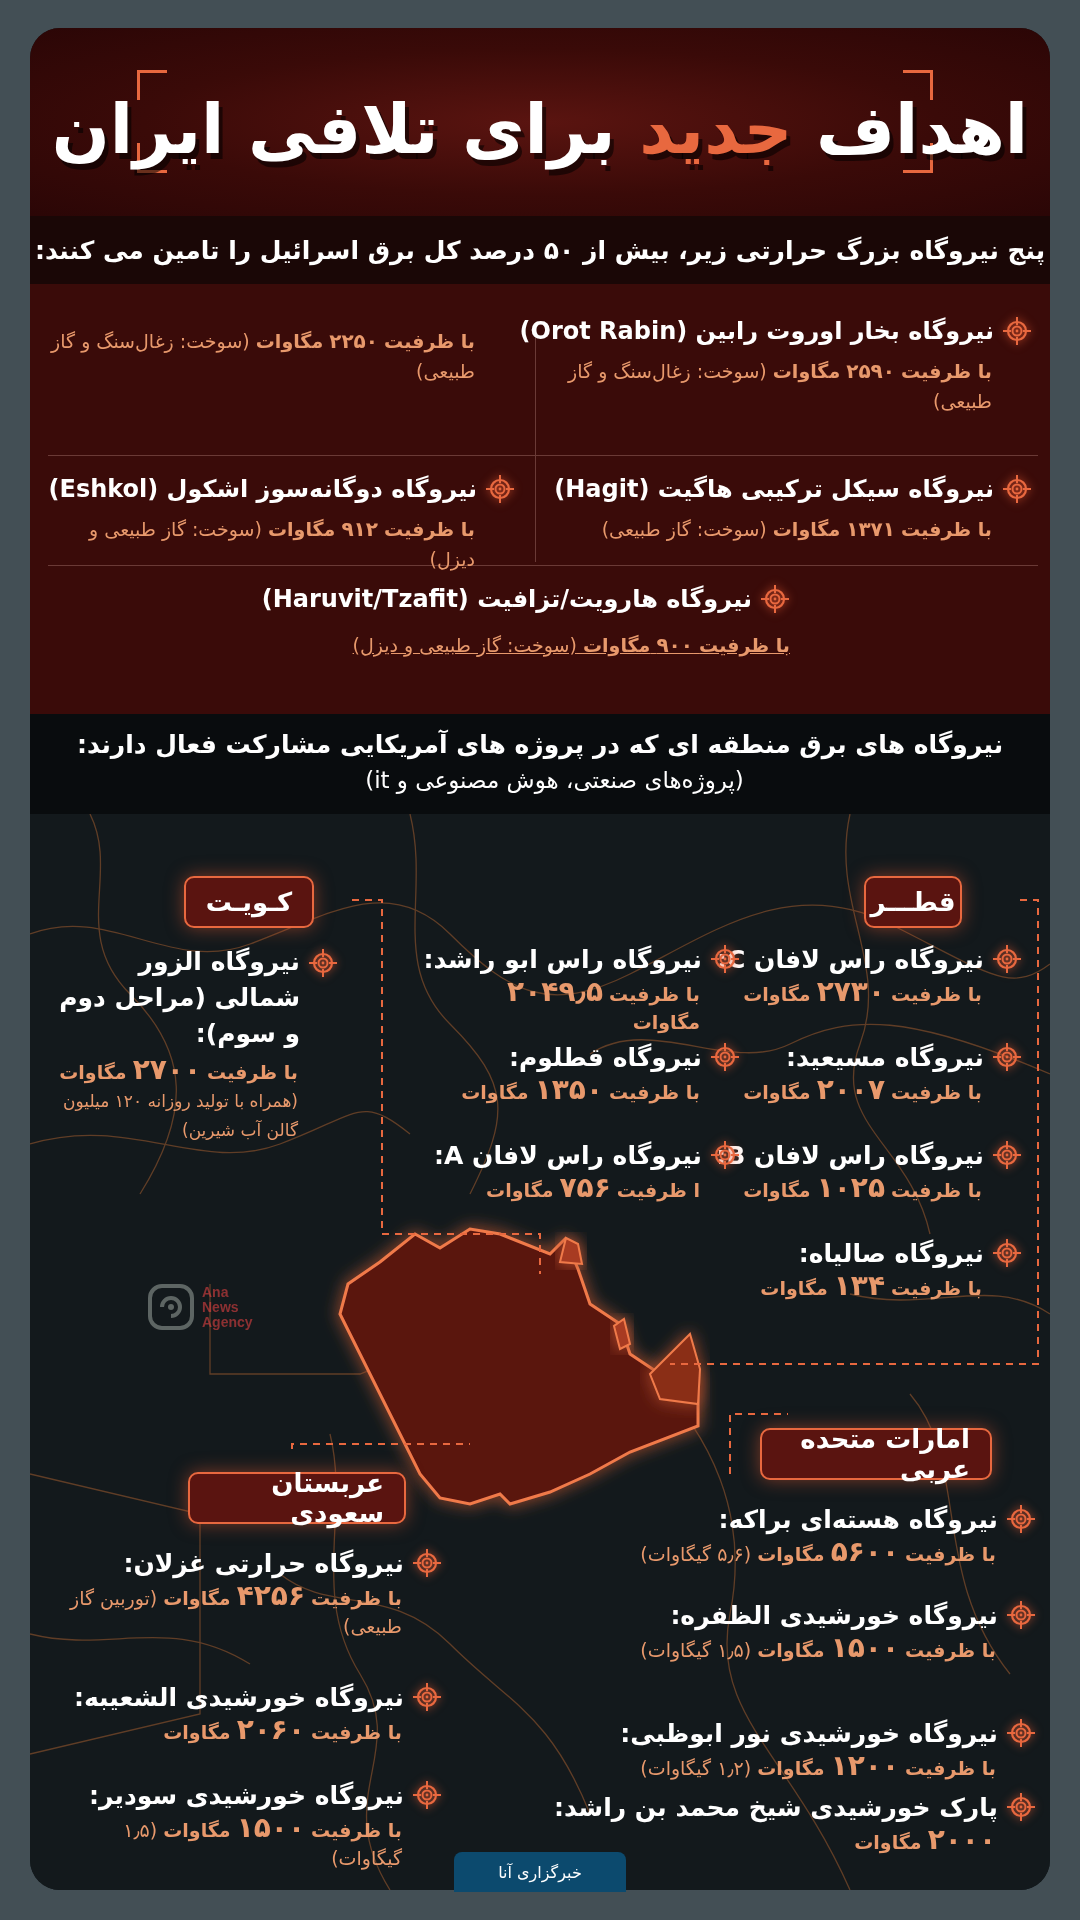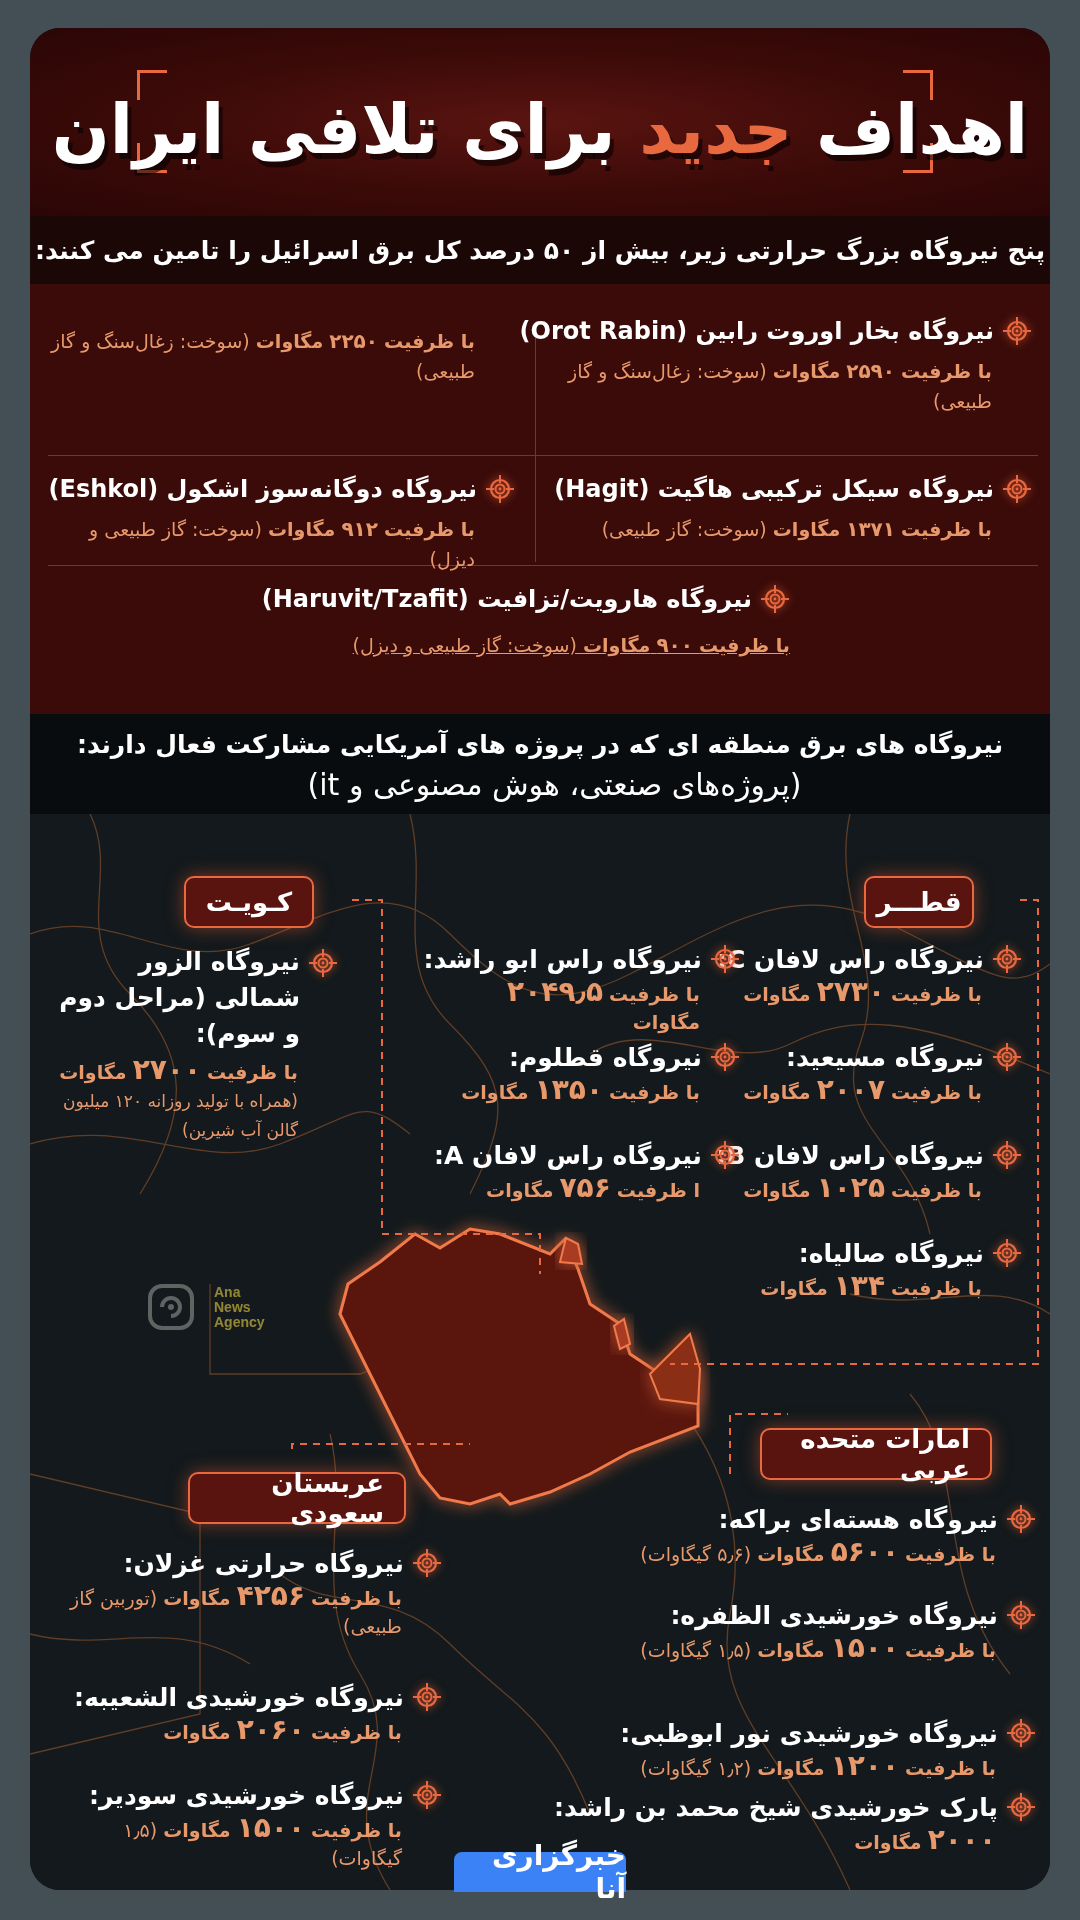--- a/index.html
+++ b/index.html
@@ -52,45 +52,45 @@
     width: 30px; height: 30px; flex: 0 0 30px; position: relative;
     filter: drop-shadow(0 0 5px rgba(232,90,50,0.8));
   }
 
   
   .usa-head {
     position: absolute; left: 0; top: 686px; width: 1020px; height: 100px;
     background: rgba(8,10,12,0.85); text-align: center; color: #fff;
   }
   .usa-head .l1 { font-size: 25px; font-weight: bold; margin-top: 16px; }
-  .usa-head .l2 { font-size: 30px; margin-top: 8px; padding-left: 29px; }
+  .usa-head .l2 { font-size: 23px; margin-top: 8px; padding-left: 29px; }
 
   
   .map { position: absolute; left: 0; top: 786px; width: 1020px; height: 1076px; background: #13191c; }
   .map svg.bg { position: absolute; left: 0; top: 0; }
 
   .country-badge {
     position: absolute; height: 52px; padding: 0 20px; border-radius: 10px;
     background: #5a1410; border: 2px solid #e8683f; color: #fff;
     font-size: 26px; font-weight: bold; display: flex; align-items: center; justify-content: center;
     box-shadow: 0 0 18px rgba(232,90,50,0.5);
   }
 
   .entry { position: absolute; direction: rtl; }
   .entry .plant-name { font-size: 25px; }
   .entry .plant-desc { font-size: 19px; margin-top: 4px; padding-right: 40px; line-height: 28px; }
   .entry .plant-desc .big { font-size: 28px; }
 
   .watermark { position: absolute; left: 118px; top: 1255px; display: flex; align-items: center; gap: 8px; direction: ltr; opacity: 0.55; }
-  .watermark .wm-text { font-family: "Liberation Sans", sans-serif; font-weight: bold; font-size: 14px; color: #fde047; line-height: 15px; margin-left: 12px; }
+  .watermark .wm-text { font-family: "Liberation Sans", sans-serif; font-weight: bold; font-size: 14px; color: #ef4444; line-height: 15px; }
 
   .footer-tab {
     position: absolute; left: 454px; top: 1852px; width: 172px; height: 40px;
-    background: #3b82f6; border-radius: 8px 8px 0 0; color: #fff;
-    font-size: 28px; font-weight: bold; display: flex; align-items: center; justify-content: center;
+    background: #0c4a6e; border-radius: 8px 8px 0 0; color: #fff;
+    font-size: 16px; font-weight: normal; display: flex; align-items: center; justify-content: center;
   }
 </style>
 </head>
 <body>
 
 <div class="card">
 
   <div class="header">
     <div class="bracket tl"></div>
     <div class="bracket bl"></div>
@@ -212,21 +212,21 @@
       <path filter="url(#glow)" fill="#8a2e18" stroke="#f07a4a" stroke-width="2" d="M620 560 L660 520 L670 555 L668 590 L630 585 Z"></path>
 
       <g fill="none" stroke="#e8683f" stroke-width="2" stroke-dasharray="7 6">
         <path d="M990 86 L1008 86 L1008 550 L640 550"></path>
         <path d="M322 86 L352 86 L352 420 L510 420 L510 460"></path>
         <path d="M700 660 L700 600 L758 600"></path>
         <path d="M262 635 L262 630 L440 630"></path>
       </g>
     </svg>
 
-    <div class="country-badge" style="left:834px; top:62px; width:110px;">قطـــر</div>
+    <div class="country-badge" style="left:834px; top:62px; width:98px;">قطـــر</div>
     <div class="entry" style="right:28px; top:130px; width:300px;">
       <div class="plant-name">
           <span class="target-icon"><svg width="30" height="30" viewBox="0 0 30 30">
               <circle cx="15" cy="15" r="9" fill="none" stroke="#e8683f" stroke-width="2.2"></circle>
               <circle cx="15" cy="15" r="4.5" fill="none" stroke="#e8683f" stroke-width="2"></circle>
               <circle cx="15" cy="15" r="1.4" fill="#e8683f"></circle>
               <line x1="15" y1="1" x2="15" y2="9" stroke="#e8683f" stroke-width="2"></line>
               <line x1="15" y1="21" x2="15" y2="29" stroke="#e8683f" stroke-width="2"></line>
               <line x1="1" y1="15" x2="9" y2="15" stroke="#e8683f" stroke-width="2"></line>
               <line x1="21" y1="15" x2="29" y2="15" stroke="#e8683f" stroke-width="2"></line>

